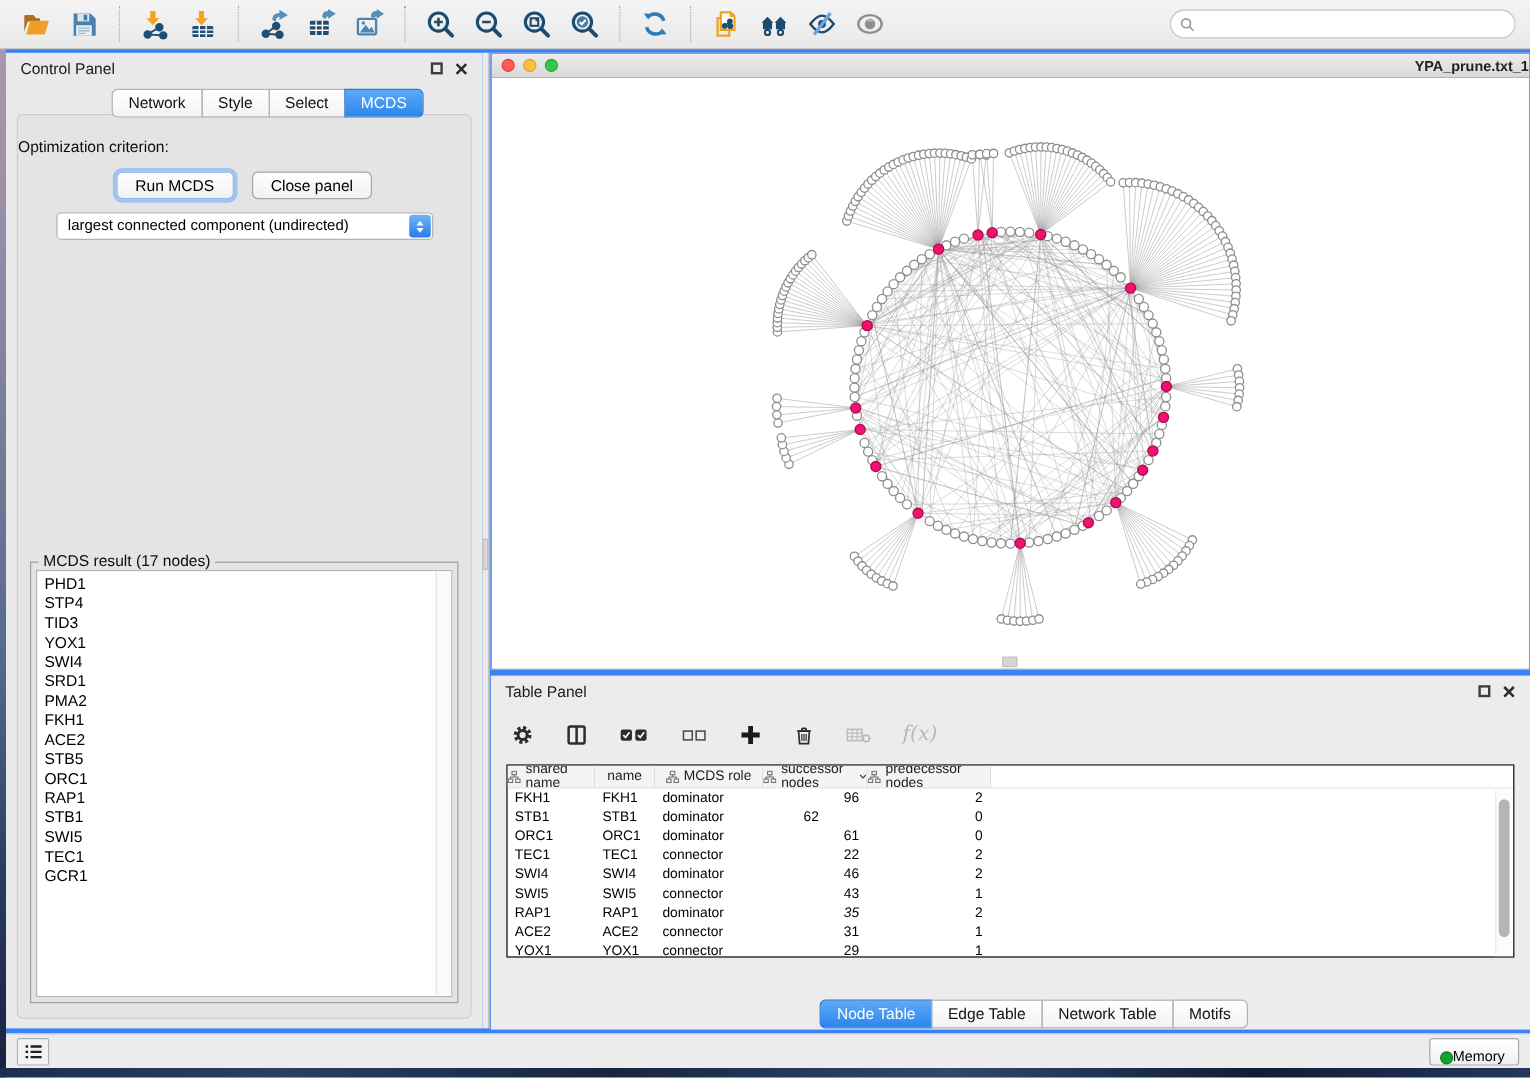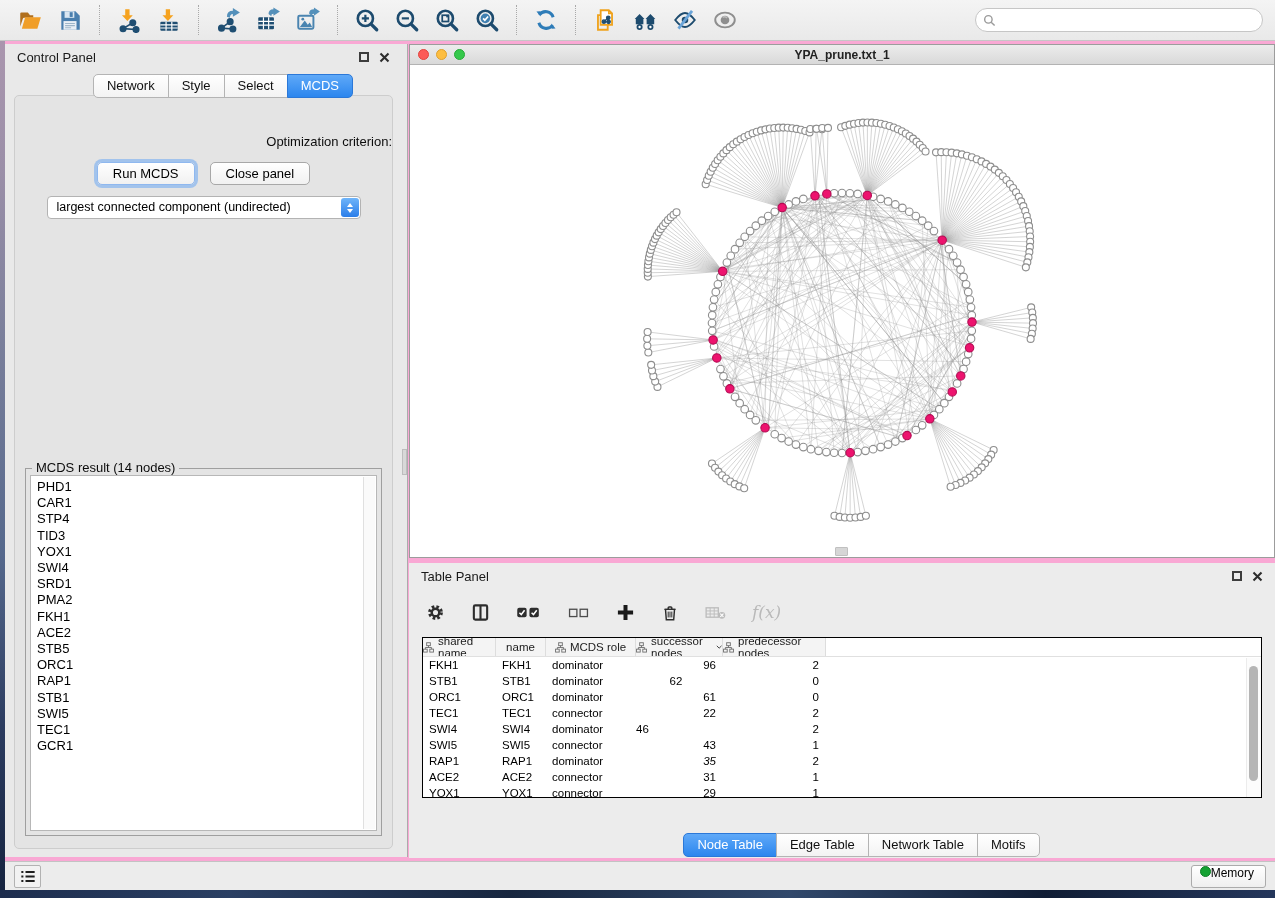--- a/index.html
+++ b/index.html
@@ -18,40 +18,40 @@
   #search-box svg { width:13px; height:13px; }
   #search-input { border:none; outline:none; flex:1; height:20px; font-size:12px; background:transparent; padding-left:4px; }
 
   
   #wall-left { position:absolute; left:0; top:41px; width:5px; height:857px;
     background:linear-gradient(#aa96ae,#9b8fa8 15%,#7a7f9b 35%,#55688c 60%,#2c3c60 80%,#14223e); }
   #wall-bottom { position:absolute; left:0; bottom:0; width:1275px; height:8px;
     background:linear-gradient(90deg,#1d2d4e,#2a3f63 18%,#17263f 40%,#31486b 62%,#101d35 82%,#24365b); }
 
   
-  #main { position:absolute; left:5px; top:41px; width:1270px; height:849px; background:#f9a8d4; }
+  #main { position:absolute; left:5px; top:41px; width:1270px; height:849px; background:#3b82f6; }
 
   
   #control-panel { position:absolute; left:0; top:3px; width:397px; height:813px; background:#e9e9e9; }
   .panel-head { height:26px; display:flex; align-items:center; padding:0 12px; }
   .panel-title { font-size:13px; color:#1a1a1a; }
   .panel-btns { margin-left:auto; display:flex; align-items:center; gap:10px; }
   .float-btn { width:10px; height:10px; border:2px solid #3d3d3d; background:transparent; }
   .close-btn svg { width:11px; height:11px; display:block; }
 
   #cp-tabs { position:absolute; top:30px; left:0; width:100%; display:flex; justify-content:center; z-index:2; }
   .seg-tab { font-size:13px; padding:3px 13px 4px; background:linear-gradient(#ffffff,#f3f3f3);
     border:1px solid #b4b4b4; margin-left:-1px; color:#111; cursor:default; }
   .seg-tab.first { border-radius:5px 0 0 5px;margin-left:39px; }
   .seg-tab.last { border-radius:0 5px 5px 0; }
   .seg-tab.sel { background:linear-gradient(#5fa9f8,#2c86ee); border-color:#2b78d8; color:#fff; }
 
   #cp-box { position:absolute; left:9px; right:9px; top:51px; bottom:8px;
     background:#e4e4e4; border:1px solid #cdcdcd; border-radius:5px; }
-  #opt-label { margin-top:38px; text-align:right; font-size:13px; color:#0d0d0d; }
+  #opt-label { margin-top:19px; text-align:left; font-size:13px; color:#0d0d0d; }
   #criterion { width:314px; height:23px; margin:11px auto 0; background:#fff; border:1px solid #b3b3b3;
     border-radius:4px; position:relative; font-size:12.5px; line-height:21px; padding-left:9px; color:#000; }
   #criterion .stepper { position:absolute; right:1px; top:1px; width:18px; height:19px; border-radius:3px;
     background:linear-gradient(#6fb5fa,#2a7de9); display:flex; flex-direction:column; align-items:center; justify-content:center; gap:2px; }
   .chev-up { width:0; height:0; border-left:3.5px solid transparent; border-right:3.5px solid transparent; border-bottom:4.5px solid #fff; }
   .chev-dn { width:0; height:0; border-left:3.5px solid transparent; border-right:3.5px solid transparent; border-top:4.5px solid #fff; }
   #cp-buttons { margin-top:13px; display:flex; justify-content:center; gap:15px; }
   .cp-btn { font-size:13px; height:23px; padding:0 15px; border-radius:5px; background:linear-gradient(#ffffff,#f1f1f1);
     border:1px solid #a8a8a8; color:#000; }
   .cp-btn.focused { border-color:#8fb8ef; box-shadow:0 0 0 3px rgba(108,168,243,.55); }
@@ -68,21 +68,21 @@
   #splitter-v .handle { position:absolute; left:0; top:405px; width:5px; height:26px; background:#d8d8d8; border:1px solid #bdbdbd; }
 
   
   #net-window { position:absolute; left:404px; top:3px; right:0; height:514px; border:1px solid #9c9c9c; background:#fff; }
   #net-titlebar { height:20px; background:linear-gradient(#ececec,#d9d9d9); border-bottom:1px solid #b3b3b3;
     display:flex; align-items:center; padding:0 8px; position:relative; }
   .tl { width:11px; height:11px; border-radius:50%; margin-right:7px; }
   .tl.red { background:#fc5b57; border:1px solid #e2443e; }
   .tl.yellow { background:#fdbe41; border:1px solid #e0a02e; }
   .tl.green { background:#35c84b; border:1px solid #27ab38; }
-  #net-title { position:absolute; left:0; right:0; text-align:center; font-size:12px; font-weight:600; color:#222; pointer-events:none; }
+  #net-title { position:absolute; left:0; right:0; text-align:right; font-size:12px; font-weight:600; color:#222; pointer-events:none; }
   #net-canvas { position:absolute; left:0; top:20px; right:0; bottom:0; background:#fff; }
   #net-canvas svg { display:block; }
   #splitter-h-handle { position:absolute; left:50%; bottom:1px; width:13px; height:9px; margin-left:-7px;
     background:#d6d6d6; border:1px solid #c0c0c0; border-radius:1px; }
 
   
   #table-panel { position:absolute; left:404px; top:522px; right:0; height:295px; background:#ececec; }
   #tp-toolbar { position:absolute; left:0; top:26px; right:0; height:46px; display:flex; align-items:center; padding-left:17px; gap:26px; }
   .tp-icon { display:flex; align-items:center; }
   #fx-label { font-family:"DejaVu Serif",serif; font-style:italic; font-size:17px; color:#b9b9b9; }
@@ -95,21 +95,21 @@
   .cell { overflow:hidden; white-space:nowrap; }
   #nt-scroll { position:absolute; right:0; top:20px; bottom:0; width:15px; background:#fcfcfc; border-left:1px solid #ececec; }
   #nt-thumb { position:absolute; right:3px; top:8px; width:9px; height:115px; border-radius:5px; background:#b5b5b5; }
   #tp-tabs { position:absolute; left:0; right:0; top:269px; height:26px; display:flex; justify-content:center; align-items:center; }
 
   
   #status-bar { position:absolute; left:0; right:0; top:820px; height:29px; background:#ececec; border-top:1px solid #c3c3c3;
     display:flex; align-items:center; padding:0 9px; }
   #list-btn { width:27px; height:23px; border:1px solid #b2b2b2; border-radius:2px; background:#f2f2f2;
     display:flex; align-items:center; justify-content:center; }
-  #memory-btn { margin-left:auto; height:23px; display:flex; align-items:flex-start; gap:0; padding:0 11px 0 8px;
+  #memory-btn { margin-left:auto; height:23px; display:flex; align-items:flex-end; gap:0; padding:0 11px 0 8px;
     background:linear-gradient(#ffffff,#efefef); border:1px solid #ababab; border-radius:3px; font-size:12px; color:#000; }
   #memory-dot { width:11px; height:11px; border-radius:50%; background:#15a233; border:1px solid #0d7f26; }
 </style>
 </head>
 <body>
 
 <div id="toolbar">
   <div class="tb-icon">
     <svg viewBox="0 0 24 24">
         <path d="M3 20 V6 Q3 5 4 5 H10 L12 7.5 H15 V10 H6.5 Q5.6 10 5.3 11 L3 18 Z" fill="#b06f1e"></path>
@@ -294,25 +294,24 @@
         <button class="cp-btn">Close panel</button>
       </div>
       <div id="criterion">
         <span>largest connected component (undirected)</span>
         <span class="stepper">
             <span class="chev-up"></span>
             <span class="chev-dn"></span>
           </span>
       </div>
       <div id="mcds-group">
-        <span id="mcds-group-title">MCDS result (14 nodes)</span>
+        <span id="mcds-group-title">MCDS result (17 nodes)</span>
         <div id="mcds-list">
           <div id="mcds-items">
               <div class="mcds-item">PHD1</div>
-              <div class="mcds-item">CAR1</div>
               <div class="mcds-item">STP4</div>
               <div class="mcds-item">TID3</div>
               <div class="mcds-item">YOX1</div>
               <div class="mcds-item">SWI4</div>
               <div class="mcds-item">SRD1</div>
               <div class="mcds-item">PMA2</div>
               <div class="mcds-item">FKH1</div>
               <div class="mcds-item">ACE2</div>
               <div class="mcds-item">STB5</div>
               <div class="mcds-item">ORC1</div>
@@ -1152,21 +1151,21 @@
             <div class="cell" style="width: 73px; text-align: left; padding: 0px 0px 0px 6px;">TEC1</div>
             <div class="cell" style="width: 50px; text-align: left; padding: 0px 0px 0px 6px;">TEC1</div>
             <div class="cell" style="width: 90px; text-align: left; padding: 0px 0px 0px 6px;">connector</div>
             <div class="cell" style="width: 87px; text-align: right; padding: 0px 7px 0px 0px;">22</div>
             <div class="cell" style="width: 103px; text-align: right; padding: 0px 7px 0px 0px;">2</div>
           </div>
           <div class="nt-row">
             <div class="cell" style="width: 73px; text-align: left; padding: 0px 0px 0px 6px;">SWI4</div>
             <div class="cell" style="width: 50px; text-align: left; padding: 0px 0px 0px 6px;">SWI4</div>
             <div class="cell" style="width: 90px; text-align: left; padding: 0px 0px 0px 6px;">dominator</div>
-            <div class="cell" style="width: 87px; padding: 0px 7px 0px 0px;">46</div>
+            <div class="cell" style="width: 87px; text-align: right; padding: 0px 7px 0px 0px;">46</div>
             <div class="cell" style="width: 103px; text-align: right; padding: 0px 7px 0px 0px;">2</div>
           </div>
           <div class="nt-row">
             <div class="cell" style="width: 73px; text-align: left; padding: 0px 0px 0px 6px;">SWI5</div>
             <div class="cell" style="width: 50px; text-align: left; padding: 0px 0px 0px 6px;">SWI5</div>
             <div class="cell" style="width: 90px; text-align: left; padding: 0px 0px 0px 6px;">connector</div>
             <div class="cell" style="width: 87px; text-align: right; padding: 0px 7px 0px 0px;">43</div>
             <div class="cell" style="width: 103px; text-align: right; padding: 0px 7px 0px 0px;">1</div>
           </div>
           <div class="nt-row">

